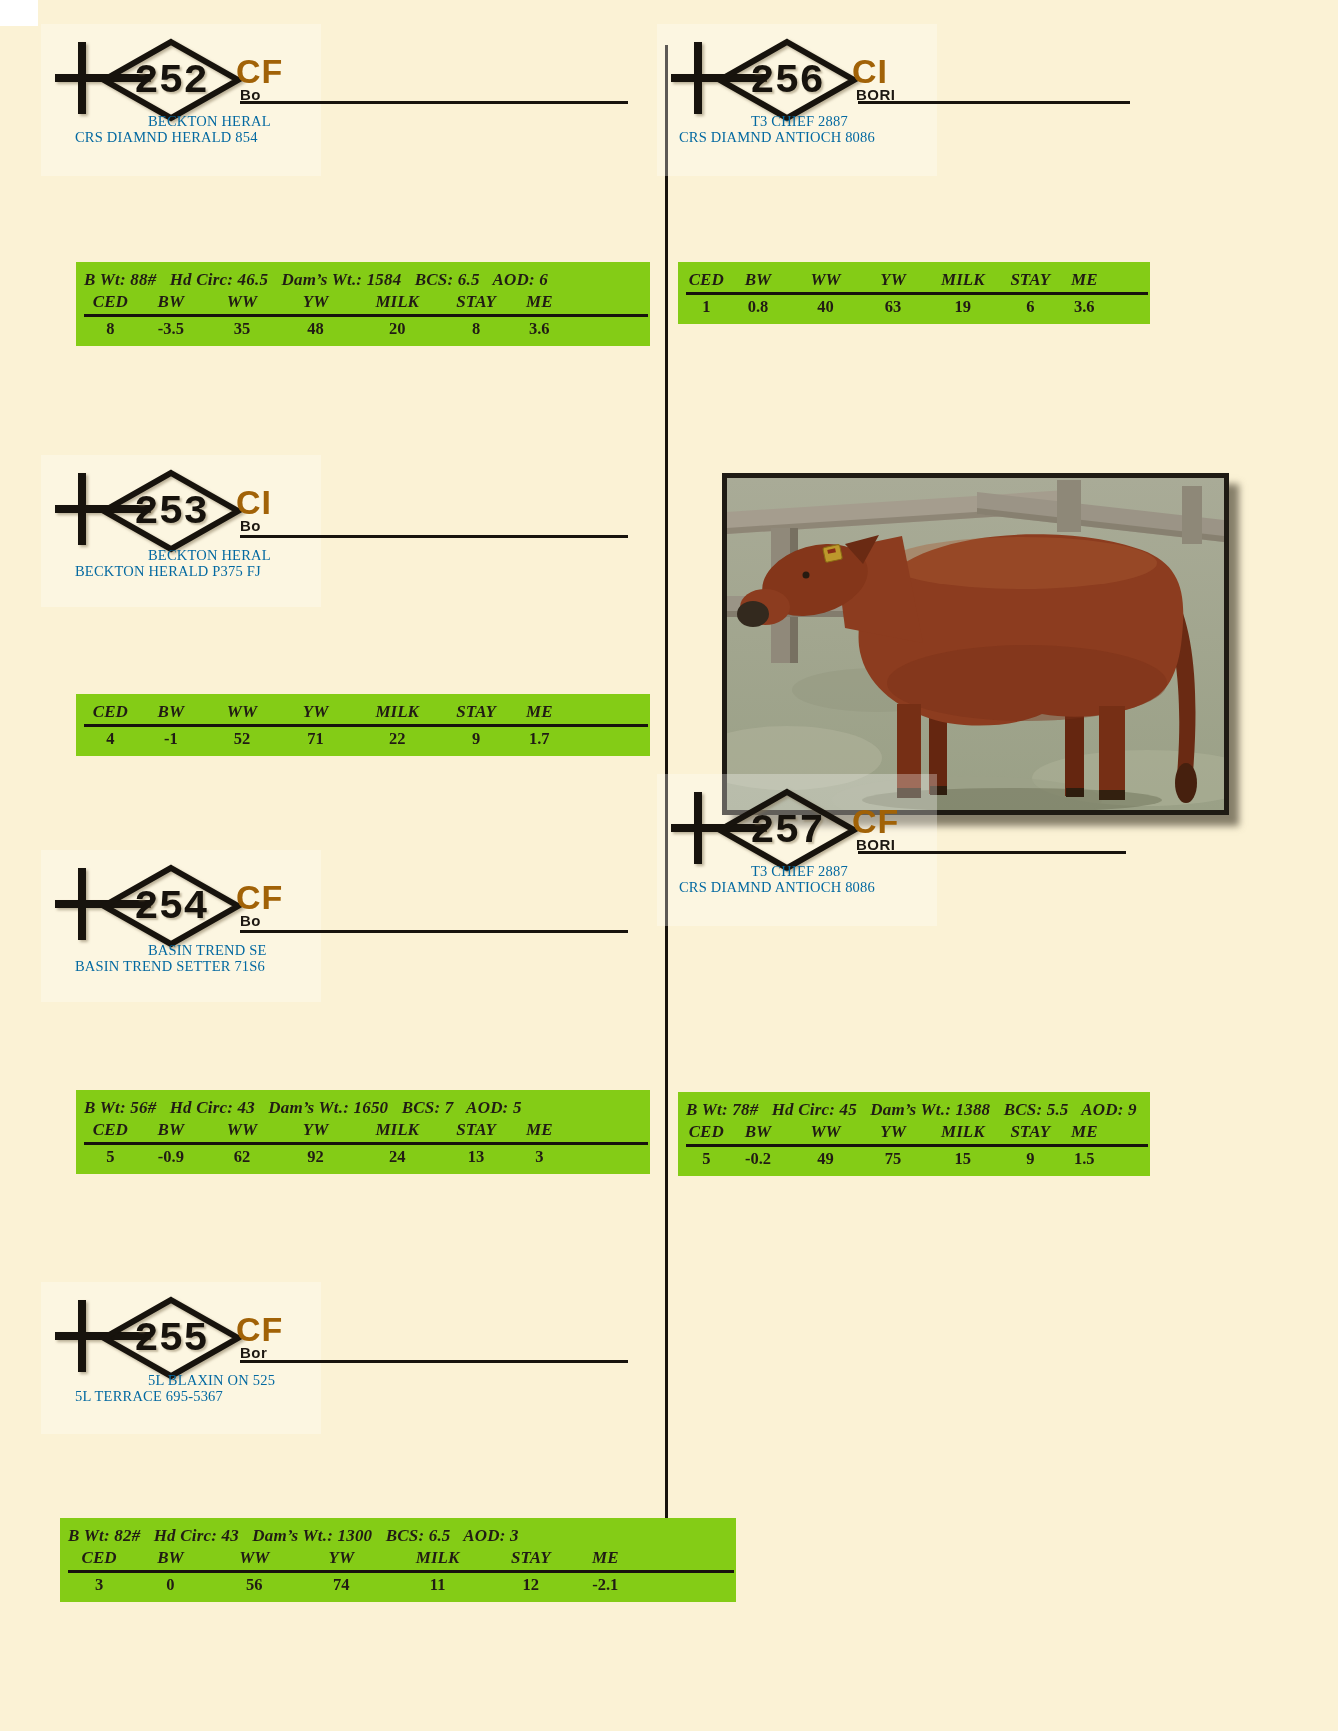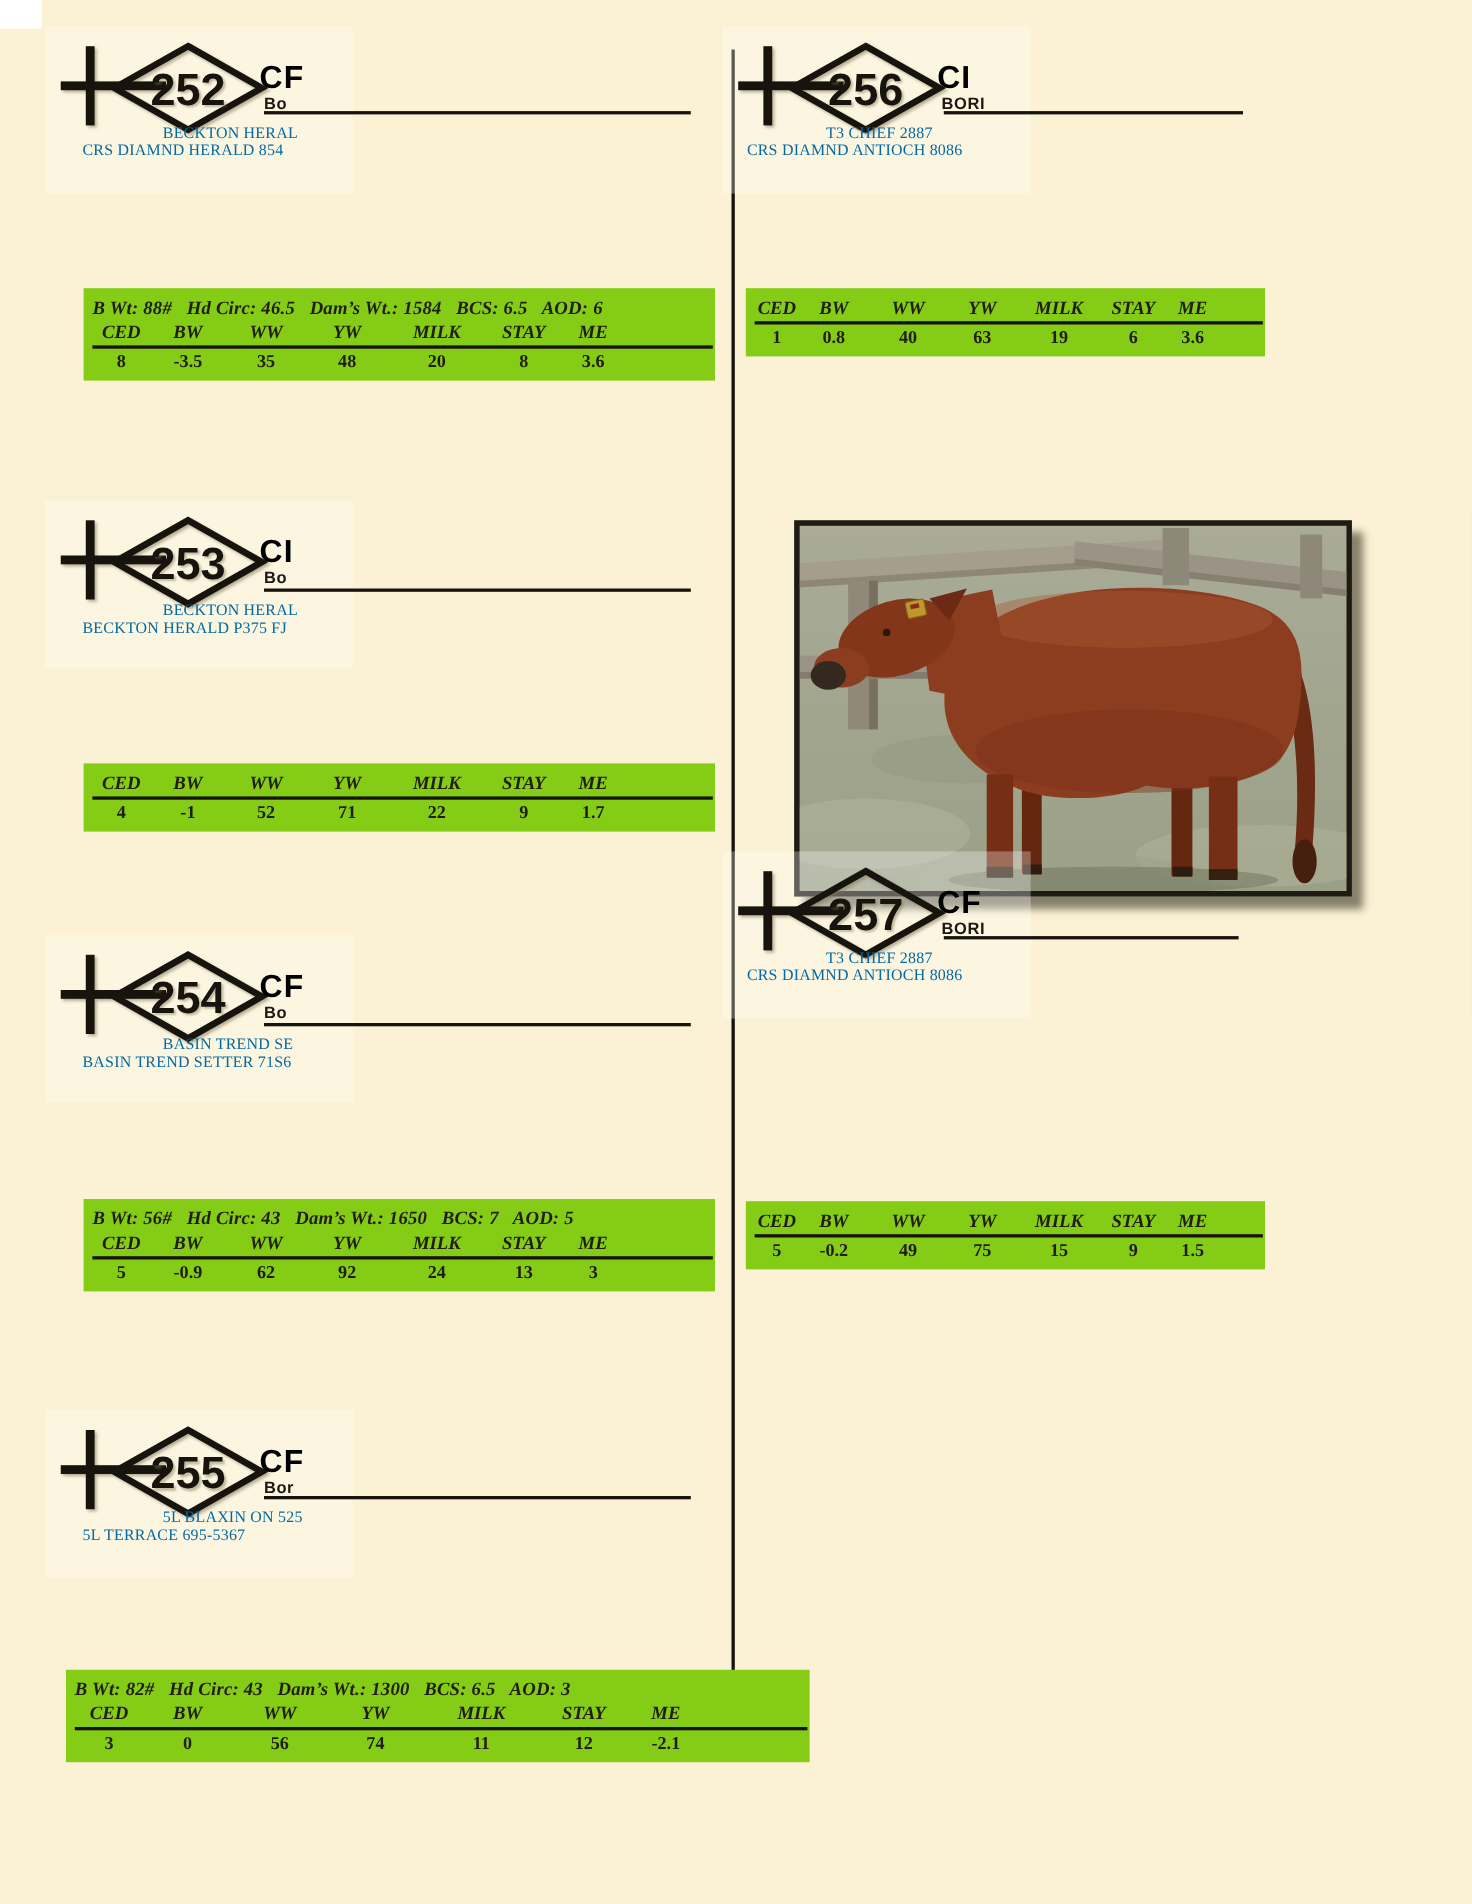--- a/index.html
+++ b/index.html
@@ -6,24 +6,24 @@
   .page{position:relative;width:1338px;height:1731px;background:#fbf2d5;
         font-family:"Liberation Serif",serif;color:#26221b;overflow:hidden;}
   .scan-corner{position:absolute;left:0;top:0;width:38px;height:26px;background:#ffffff;}
   .divider{position:absolute;left:665px;top:45px;width:3px;height:1481px;background:#17130d;}
 
   
   .logo-box{position:absolute;width:240px;height:132px;}
   .logo-bg{position:absolute;left:-14px;top:-6px;right:-26px;bottom:-14px;background:rgba(255,255,255,0.30);}
   .brand-svg{position:absolute;left:0;top:0;filter:drop-shadow(2px 2.5px 1.5px rgba(130,115,85,.55));}
   .lot-number{position:absolute;left:64px;top:28px;width:104px;text-align:center;
-      font-family:Liberation Sans, sans-serif;font-weight:bold;font-size:41px;line-height:46px;
+      font-family:Liberation Mono, monospace;font-weight:bold;font-size:41px;line-height:46px;
       color:#17130d;letter-spacing:0px;text-shadow:2px 2px 2px rgba(130,115,85,.45);}
   .brand-big{position:absolute;left:181px;top:28px;font-family:"Liberation Sans",sans-serif;
-      font-weight:bold;font-size:29px;line-height:27px;letter-spacing:1px;color:#000000;white-space:nowrap;}
+      font-weight:bold;font-size:34px;line-height:27px;letter-spacing:1px;color:#a16207;white-space:nowrap;}
   .brand-small{position:absolute;left:185px;top:57px;font-family:"Liberation Sans",sans-serif;
       font-weight:bold;font-size:15px;line-height:15px;letter-spacing:.5px;color:#1d1812;white-space:nowrap;}
   .hrule{position:absolute;height:3px;background:#17130d;}
   .name-line{position:absolute;font-size:14.5px;line-height:16px;letter-spacing:.2px;
       color:#0369a1;white-space:nowrap;}
 
   
   .stats{position:absolute;background:#84cc16;}
   .stats-inner{padding:7px 0 7px 8px;}
   .stats-line1{font-weight:bold;font-style:italic;font-size:17px;line-height:22px;
@@ -303,20 +303,21 @@
     </svg>
     <span class="lot-number">257</span>
     <span class="brand-big">CF</span>
     <span class="brand-small">BORI</span>
   </div>
   <div class="hrule" style="left:858px;top:851px;width:268px"></div>
   <div class="name-line" style="left:751px;top:863px">T3 CHIEF 2887</div>
   <div class="name-line" style="left:679px;top:879px">CRS DIAMND ANTIOCH 8086</div>
   <div class="stats stats-right" style="left:678px;top:1092px;width:472px">
     <div class="stats-inner">
+      <div class="stats-line1">B Wt: 78#   Hd Circ: 45   Dam’s Wt.: 1388   BCS: 5.5   AOD: 9</div>
       <div class="epd-grid epd-headers">
         <span>CED</span>
         <span>BW</span>
         <span>WW</span>
         <span>YW</span>
         <span>MILK</span>
         <span>STAY</span>
         <span>ME</span>
       </div>
       <div class="stats-rule"></div>

